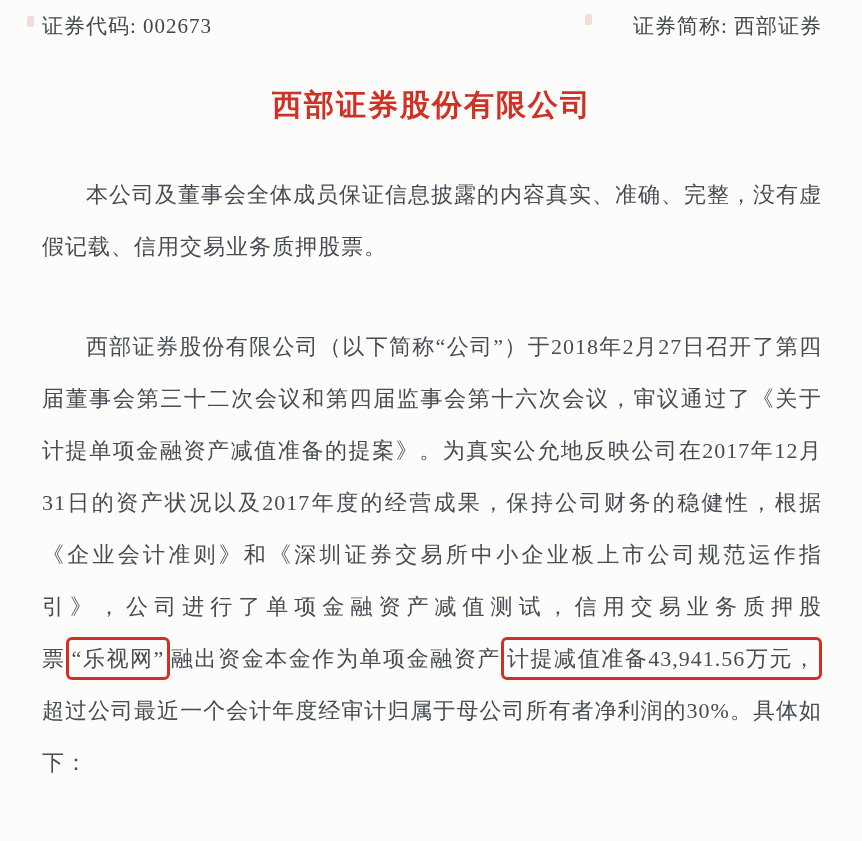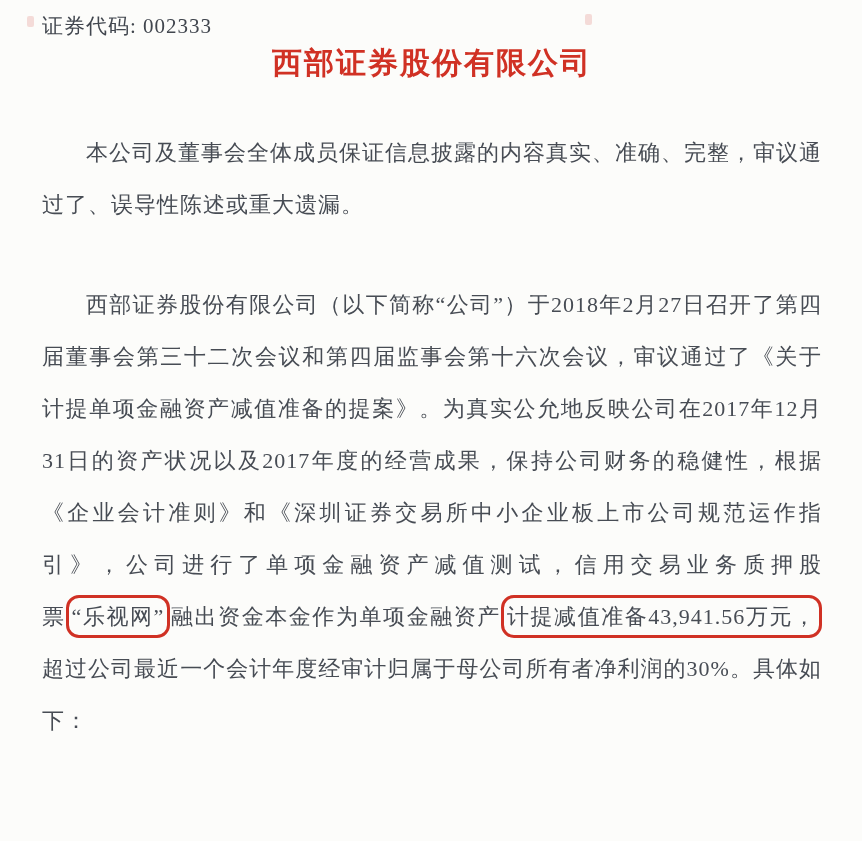--- a/index.html
+++ b/index.html
@@ -25,20 +25,21 @@
   .header-row {
     display: flex;
     justify-content: space-between;
     align-items: baseline;
     font-size: 21px;
     letter-spacing: 1px;
     color: #41464e;
     white-space: nowrap;
   }
   .title-block {
+    margin-top: 42px;
     text-align: center;
     font-family: "Liberation Sans", sans-serif;
     font-weight: 700;
     font-size: 30px;
     line-height: 45px;
     letter-spacing: 2px;
     color: var(--accent-red, #d03124);
   }
   .statement {
     margin-top: 42px;
@@ -53,21 +54,21 @@
     font-size: 22px;
     line-height: 52px;
     letter-spacing: 1px;
     text-align: justify;
     text-indent: 2em;
   }
   .red-box {
     border: 3px solid var(--accent-red, #d03124);
     padding: 6px 3px;
     white-space: nowrap;
-    border-radius: 13px;
+    border-radius: 6px;
   }
   
   .scan-mark {
     position: absolute;
     width: 7px;
     height: 11px;
     background: rgba(210, 70, 60, 0.18);
     border-radius: 2px;
   }
   .scan-mark.m1 { left: 27px; top: 16px; }
@@ -75,24 +76,25 @@
 </style>
 </head>
 <body>
 
 <div class="doc">
 
   <div class="scan-mark m1"></div>
   <div class="scan-mark m2"></div>
 
   <div class="header-row">
-    <span>证券代码: 002333</span>
+    <span>证券代码: 002673</span>
+    <span>证券简称: 西部证券</span>
   </div>
 
   <div class="title-block">
     <div>西部证券股份有限公司</div>
   </div>
 
-  <p class="statement">本公司及董事会全体成员保证信息披露的内容真实、准确、完整，审议通过了、误导性陈述或重大遗漏。</p>
+  <p class="statement">本公司及董事会全体成员保证信息披露的内容真实、准确、完整，没有虚假记载、信用交易业务质押股票。</p>
 
   <p class="main-para"><span>西部证券股份有限公司（以下简称“公司”）于2018年2月27日召开了第四届董事会第三十二次会议和第四届监事会第十六次会议，审议通过了《关于计提单项金融资产减值准备的提案》。为真实公允地反映公司在2017年12月31日的资产状况以及2017年度的经营成果，保持公司财务的稳健性，根据《企业会计准则》和《深圳证券交易所中小企业板上市公司规范运作指引》，公司进行了单项金融资产减值测试，信用交易业务质押股票</span><span class="red-box">“乐视网”</span><span>融出资金本金作为单项金融资产</span><span class="red-box">计提减值准备43,941.56万元，</span><span>超过公司最近一个会计年度经审计归属于母公司所有者净利润的30%。具体如下：</span></p>
 
 </div>
 
 </body></html>

